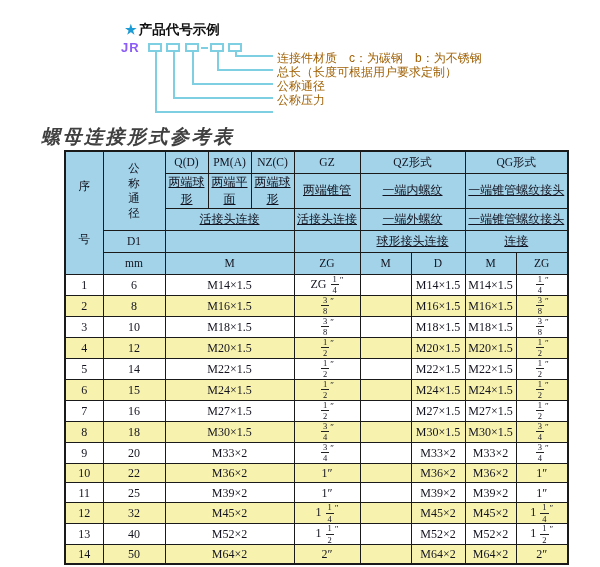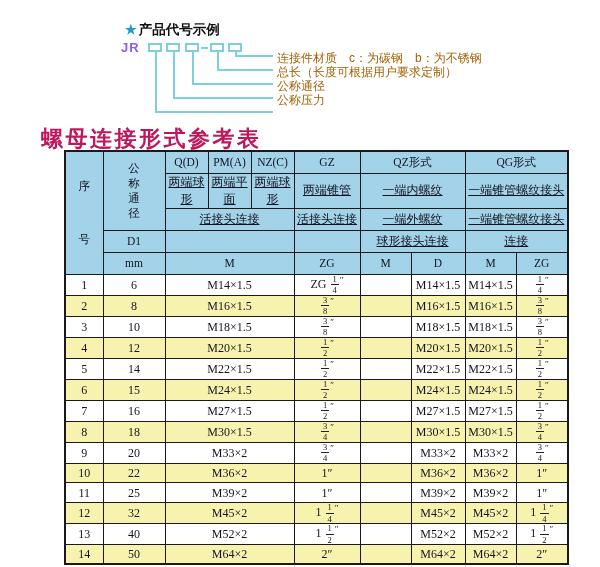--- a/index.html
+++ b/index.html
@@ -28,21 +28,21 @@
   .conn.c1{left:227px;width:38px;height:5px;}
   .conn.c2{left:209px;width:56px;height:19px;}
   .conn.c3{left:184px;width:81px;height:33px;}
   .conn.c4{left:165px;width:100px;height:47px;}
   .conn.c5{left:147px;width:118px;height:61px;}
   .dlabel{position:absolute;left:269px;font-family:"Liberation Sans",sans-serif;
           font-weight:400;font-size:12px;color:#a16207;white-space:nowrap;}
   .dlabel.l1{top:50px}.dlabel.l2{top:64px}.dlabel.l3{top:78px}.dlabel.l4{top:92px}.dlabel.l5{top:106px}
   
   .tbl-title{position:absolute;left:41px;top:124px;font-family:"Liberation Serif",serif;
-             font-weight:700;font-size:22px;letter-spacing:2.5px;color:#be185d;}
+             font-weight:700;font-style:italic;font-size:19px;letter-spacing:2.5px;color:#404040;}
   
   table.ref{position:absolute;left:64px;top:150px;width:503px;border-collapse:collapse;
             table-layout:fixed;border:2px solid var(--border);}
   table.ref th, table.ref td{border:1px solid var(--border);text-align:center;vertical-align:middle;
             padding:0;overflow:hidden;}
   table.ref thead th{background:var(--header-bg);font-weight:400;font-size:11.5px;height:22px;color:#13131f;}
   table.ref thead th.small{font-size:12px;text-decoration:underline;}
   table.ref tbody td{height:19.8px;font-size:12px;background:#fff;line-height:1;}
   table.ref tbody tr.alt td{background:var(--alt-bg);}
   .vtext{display:inline-block;width:1.1em;word-break:break-all;line-height:1.3;font-size:11.5px;}

